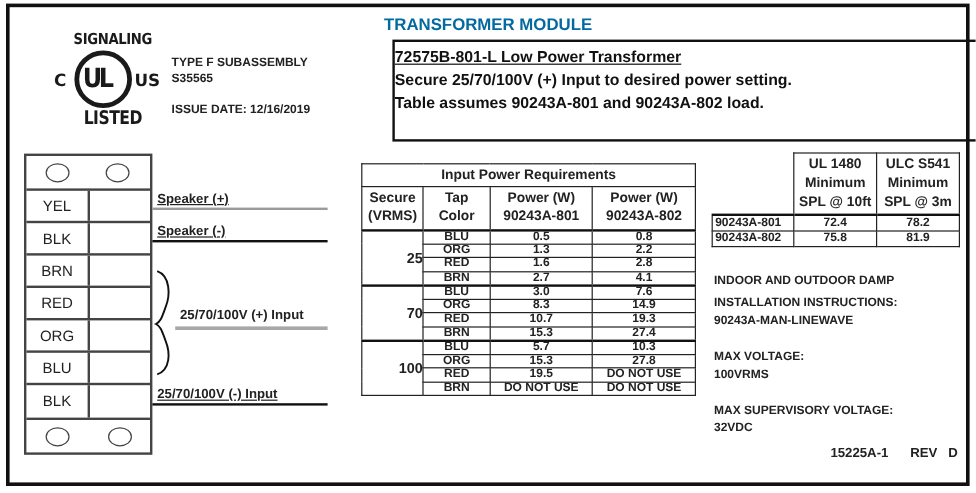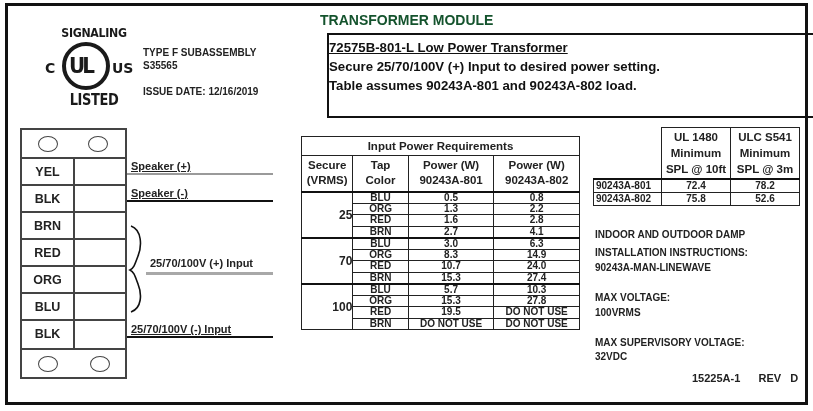--- a/index.html
+++ b/index.html
@@ -12,34 +12,34 @@
     .ul-logo { left: 30px; top: 26px; width: 100px; height: 86px; margin-left: 12px; }
     .ul-top { position: absolute; left: 12px; top: 0; width: 80px; text-align: center; font-family: "DejaVu Sans", sans-serif; font-weight: bold; font-size: 11px; letter-spacing: -0.3px; transform: scaleY(1.15); }
     .ul-bottom { position: absolute; left: 12px; top: 66px; width: 80px; text-align: center; font-family: "DejaVu Sans", sans-serif; font-weight: bold; font-size: 13px; letter-spacing: -0.4px; transform: scaleY(1.2); }
     .ul-c { position: absolute; left: 3px; top: 34px; font-family: "DejaVu Sans", sans-serif; font-weight: bold; font-size: 14px; }
     .ul-us { position: absolute; left: 70px; top: 34px; font-family: "DejaVu Sans", sans-serif; font-weight: bold; font-size: 14px; }
     .ul-circle { position: absolute; left: 20px; top: 16px; width: 48px; height: 48px; border: 4px solid #1a1a1a; border-radius: 50%; }
     .ul-mark { position: absolute; left: 27px; top: 27px; font-family: "DejaVu Sans", sans-serif; font-weight: bold; font-size: 20px; letter-spacing: -3px; transform: scaleY(1.1); }
 
     .meta-text { font-size: 10px; font-weight: bold; color: #222; line-height: 13px; }
 
-    .module-title { left: 320px; top: 12px; font-size: 14px; font-weight: bold; color: #14532d; }
+    .module-title { left: 320px; top: 12px; font-size: 14px; font-weight: bold; color: #0369a1; }
     .desc-box { left: 327px; top: 33px; width: 502px; height: 85px; border: 2.5px solid #111; text-align: left; padding-top: 3px; }
     .desc-line { font-size: 13.2px; font-weight: bold; line-height: 19px; color: #111; white-space: nowrap; }
     .desc-line.u { text-decoration: underline; }
 
     
     .terminal-block { left: 20px; top: 128px; width: 107px; height: 251px; border: 2px solid #444; }
     .tb-cap { position: absolute; left: 0; width: 103px; height: 29px; }
     .tb-cap.top { top: 0; border-bottom: 2px solid #444; }
     .tb-cap.bottom { bottom: 0; border-top: 2px solid #444; }
     .tb-hole { position: absolute; top: 6px; width: 20px; height: 16px; border: 1.5px solid #444; border-radius: 50%; }
     .tb-row { position: absolute; left: 0; width: 103px; height: 27px; border-bottom: 2px solid #444; }
     .tb-row.last { border-bottom: none; }
-    .tb-color { position: absolute; left: 0; top: 0; width: 53px; height: 100%; border-right: 2px solid #444; text-align: center; font-size: 12.5px; font-weight: bold; line-height: 26px; color: #222; }
+    .tb-color { position: absolute; left: 0; top: 0; width: 53px; height: 100%; border-right: 2px solid #444; text-align: center; font-size: 12.5px; font-weight: normal; line-height: 26px; color: #222; }
 
     .wire-label { font-size: 11px; font-weight: bold; color: #222; white-space: nowrap; text-decoration: underline; }
     .wire-label.nou { text-decoration: none; }
     .wire { height: 2px; }
 
     
     table { border-collapse: collapse; }
     .power-table { position: absolute; left: 301px; top: 136px; width: 279px; }
     .power-table td, .power-table th { border: 1.5px solid #222; text-align: center; color: #222; margin-top: 22px; }
     .power-table .title-cell { font-size: 11.5px; font-weight: bold; height: 19px; }
@@ -174,31 +174,31 @@
   <tr class="grp-end">
     <td class="dcell">BRN</td>
     <td class="dcell">2.7</td>
     <td class="dcell">4.1</td>
   </tr>
 
   <tr>
     <td rowspan="4" class="vcell">70</td>
     <td class="dcell">BLU</td>
     <td class="dcell">3.0</td>
-    <td class="dcell">6.3</td>
+    <td class="dcell">7.6</td>
   </tr>
   <tr>
     <td class="dcell">ORG</td>
     <td class="dcell">8.3</td>
     <td class="dcell">14.9</td>
   </tr>
   <tr>
     <td class="dcell">RED</td>
     <td class="dcell">10.7</td>
-    <td class="dcell">24.0</td>
+    <td class="dcell">19.3</td>
   </tr>
   <tr class="grp-end">
     <td class="dcell">BRN</td>
     <td class="dcell">15.3</td>
     <td class="dcell">27.4</td>
   </tr>
 
   <tr>
     <td rowspan="4" class="vcell" style="border-bottom:1.5px solid #222;">100</td>
     <td class="dcell">BLU</td>
@@ -239,21 +239,21 @@
     </td>
   </tr>
   <tr>
     <td class="rowhdr">90243A-801</td>
     <td class="val">72.4</td>
     <td class="val">78.2</td>
   </tr>
   <tr>
     <td class="rowhdr">90243A-802</td>
     <td class="val">75.8</td>
-    <td class="val">52.6</td>
+    <td class="val">81.9</td>
   </tr>
 </tbody>
   </table>
 
 <div class="abs info-text" style="left:595px; top:228px;">INDOOR AND OUTDOOR DAMP</div>
 <div class="abs info-text" style="left:595px; top:246px;">INSTALLATION INSTRUCTIONS:</div>
 <div class="abs info-text" style="left:595px; top:261px;">90243A-MAN-LINEWAVE</div>
 <div class="abs info-text" style="left:595px; top:291px;">MAX VOLTAGE:</div>
 <div class="abs info-text" style="left:595px; top:306px;">100VRMS</div>
 <div class="abs info-text" style="left:595px; top:336px;">MAX SUPERVISORY VOLTAGE:</div>

